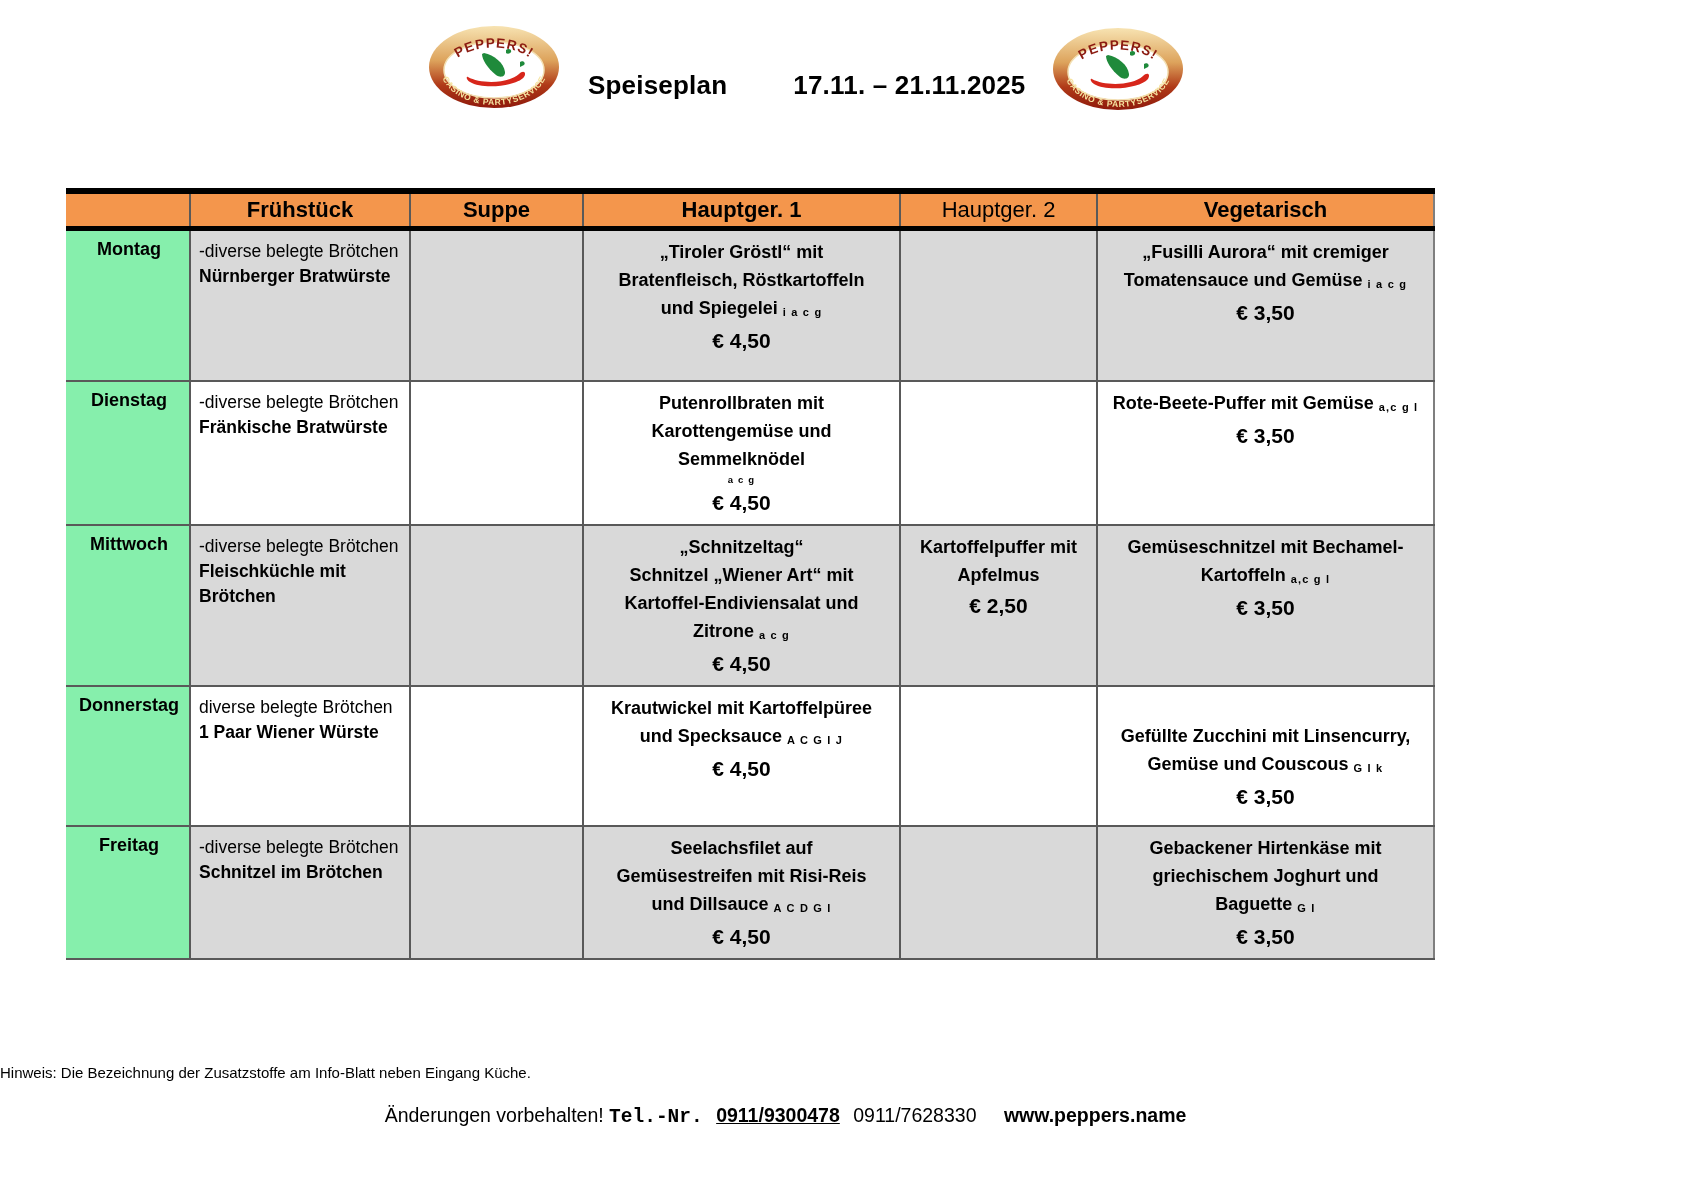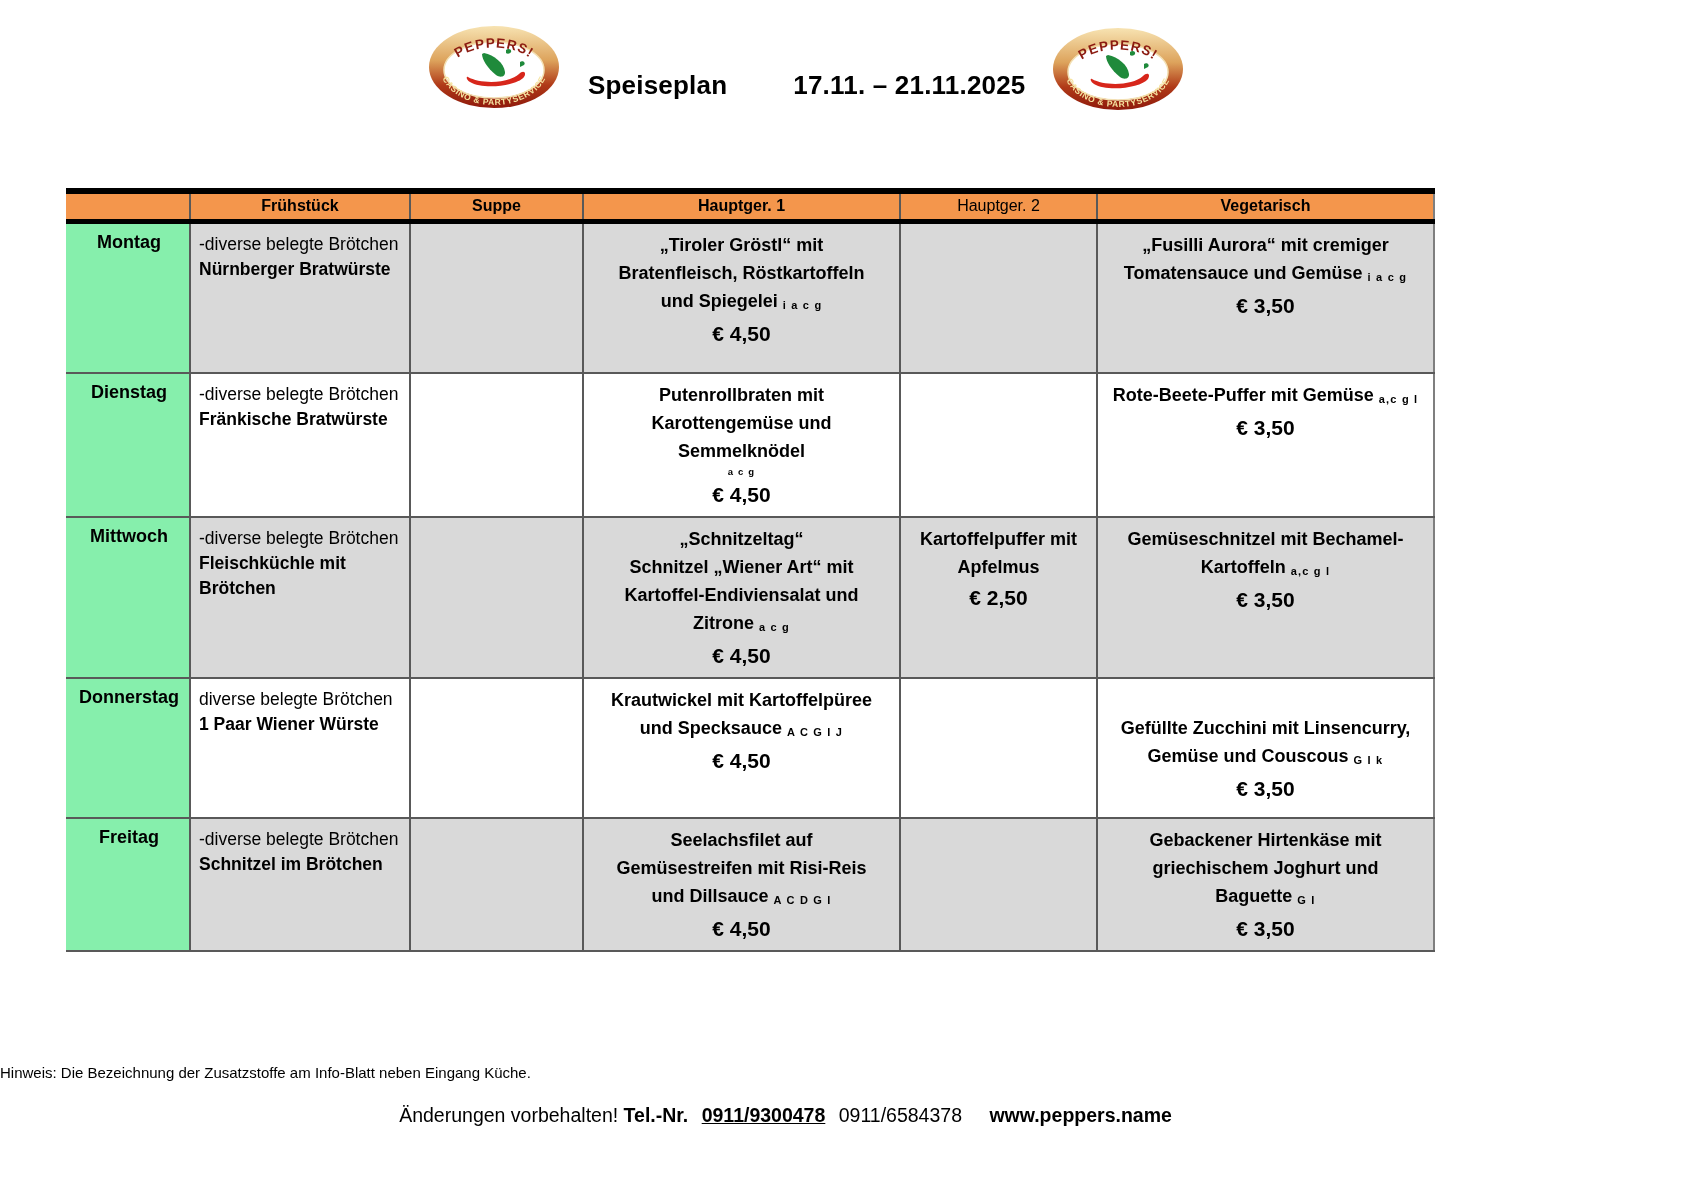--- a/index.html
+++ b/index.html
@@ -34,21 +34,21 @@
     border-left:2px solid #595959;
     border-bottom:2px solid #595959;
     vertical-align:top;
     padding:6px 8px;
     overflow:hidden;
   }
   th:first-child, td:first-child { border-left:none; }
   thead th {
     background:#F4964C;
     border-bottom:5px solid #000;
-    font-size:16px; font-weight:700;
+    font-size:22px; font-weight:700;
     text-align:center; vertical-align:middle;
     padding:3px 4px;
   }
   thead th.regular { font-weight:400; }
   td.day-cell {
     background:#86efac;
     font-size:18px; font-weight:700;
     text-align:center; padding:8px 6px 6px 9px;
   }
   tr.shaded td:not(.day-cell)  { background:#D9D9D9; }
@@ -71,21 +71,21 @@
 
   
   .footer-note {
     position:absolute; left:0; top:1064px; width:1571px;
     font-size:15px;
   }
   .footer-contact {
     position:absolute; left:0; top:1104px; width:1571px;
     text-align:center; font-size:19.5px; white-space:nowrap;
   }
-  .footer-contact .gap-s { margin-left:0; }
+  .footer-contact .gap-s { margin-left:0;font-family:Liberation Mono, monospace; }
   .footer-contact .gap-xs { margin-left:8px; }
   .footer-contact .gap-m { margin-left:22px; }
   .bold { font-weight:700; }
   .underline { text-decoration:underline; }
 
   
   .logo text { font-family:"Liberation Sans", sans-serif; }
 </style>
 </head>
 <body>
@@ -285,15 +285,15 @@
       </tbody>
   </table>
 </div>
 
 <div class="footer-note">Hinweis:  Die Bezeichnung der Zusatzstoffe am Info-Blatt neben Eingang Küche.</div>
 
 <div class="footer-contact">
   <span>Änderungen vorbehalten!</span>
   <span class="bold gap-s">Tel.-Nr.</span>
   <span class="bold underline gap-xs">0911/9300478</span>
-  <span class="gap-xs">0911/6584378</span>
+  <span class="gap-xs">0911/7628330</span>
   <span class="bold gap-m">www.peppers.name</span>
 </div>
 
 </body></html>

